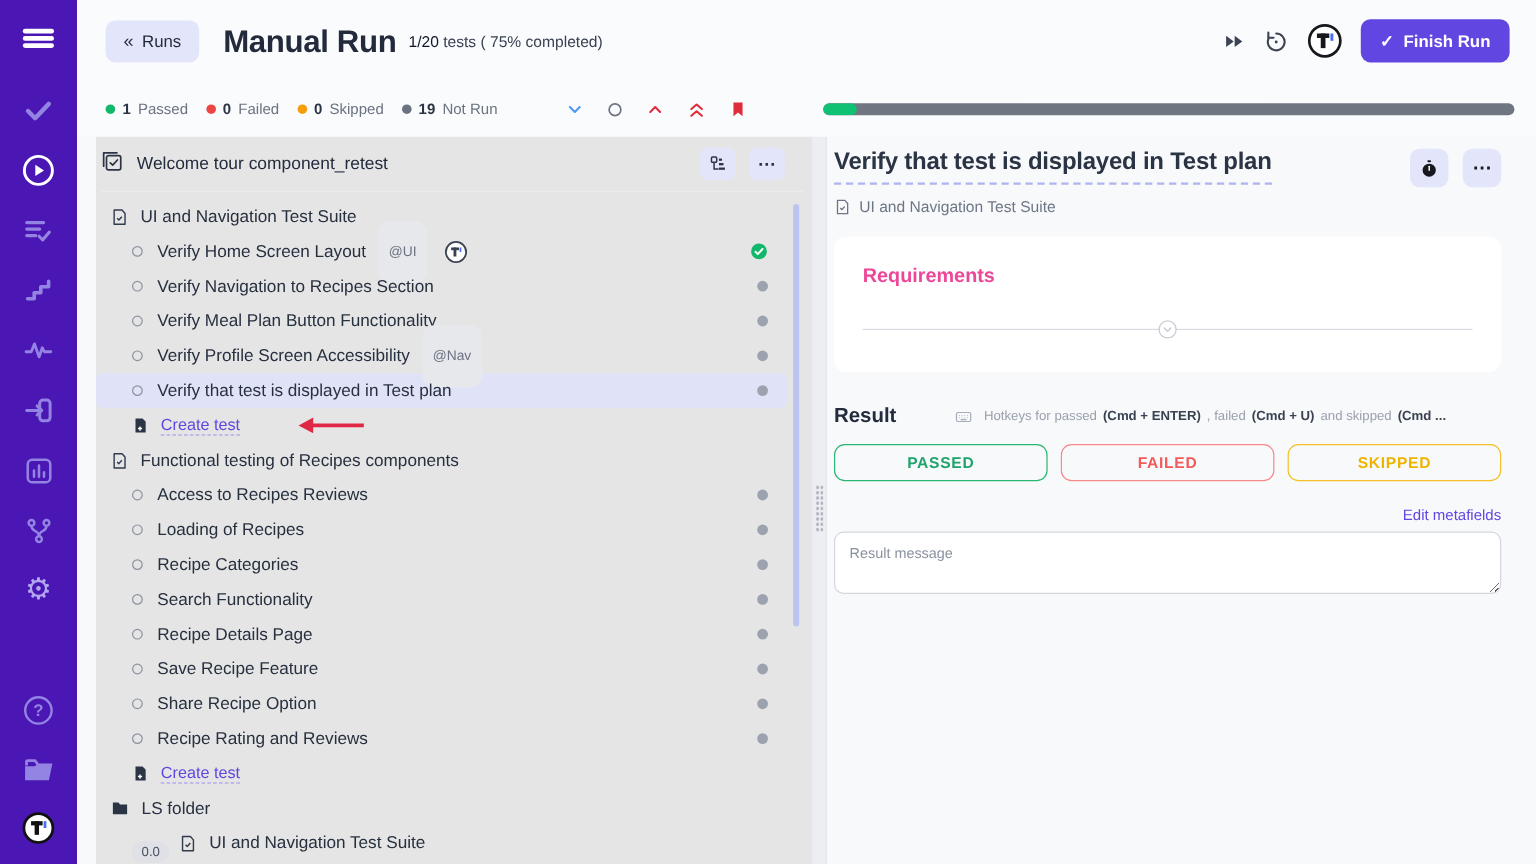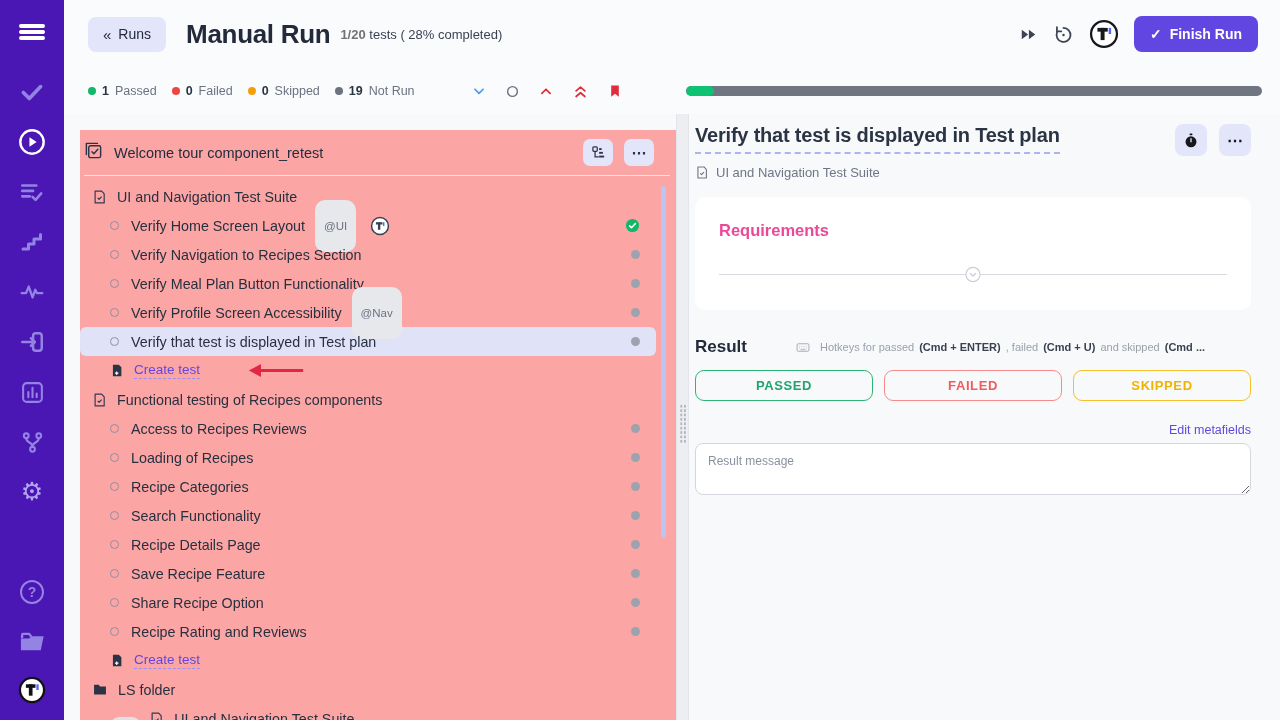--- a/index.html
+++ b/index.html
@@ -18,21 +18,21 @@
   
   .main { margin-left:64px; height:720px; position:relative; }
 
   
   .topbar { height:68px; display:flex; align-items:center; padding:0 22px 0 24px; background:#fafbfd; }
   .runs-btn { display:flex; align-items:center; gap:7px; background:#e3e6fb; border:none; border-radius:8px;
     padding:9px 15px; font-size:14px; color:#222b3a; cursor:pointer; font-family:inherit; }
   .runs-btn .chev{font-size:15px; color:#222b3a;}
   .page-title { margin-left:20px; font-size:26px; font-weight:800; color:#232a3b; letter-spacing:-0.3px; }
   .tests-note { margin-left:10px; font-size:13px; color:#3a4252; }
-  .tests-note b { font-weight:700; color:#737373; }
+  .tests-note b { font-weight:400; color:#0f172a; }
   .topbar-right { margin-left:auto; display:flex; align-items:center; gap:15px; }
   .tb-ic { display:flex; align-items:center; justify-content:center; cursor:pointer; }
   .finish-btn { display:flex; align-items:center; gap:8px; background:#6246e1; color:#fff; border:none;
     border-radius:8px; padding:10px 16px; font-size:14px; font-weight:600; cursor:pointer; font-family:inherit; }
 
   
   .statusrow { height:46px; display:flex; align-items:center; padding:0 18px 0 24px; background:#fafbfd; }
   .stat { display:flex; align-items:center; gap:6px; margin-right:15px; font-size:12.5px; }
   .stat .dot { width:8px; height:8px; border-radius:50%; }
   .stat b { color:#2b3444; font-weight:700; }
@@ -40,21 +40,21 @@
   .dot-green{background:#12b76a;} .dot-red{background:#ef4444;} .dot-amber{background:#f59e0b;} .dot-gray{background:#6b7280;}
   .srow-icons { display:flex; align-items:center; gap:20px; margin-left:42px; }
   .srow-icons > span { display:flex; cursor:pointer; }
   .progressbar { flex:1; margin-left:64px; height:10px; border-radius:5px; background:#707681; overflow:hidden; }
   .progress-fill { height:100%; background:#0ec173; border-radius:5px; }
 
   
   .content { position:absolute; top:114px; left:0; right:0; bottom:0; }
 
   
-  .tree-panel { position:absolute; left:16px; top:16px; width:596px; bottom:0; background:#fca5a5; }
+  .tree-panel { position:absolute; left:16px; top:0; width:596px; bottom:0; background:#e5e5e5; }
   .tree-header { display:flex; align-items:center; height:40px; margin:6px 6px 0 4px; padding-bottom:6px;
     border-bottom:1px solid #e9ebef; }
   .tree-header .th-title { margin-left:11px; font-size:14.5px; color:#232c3d; }
   .th-btn { width:30px; height:27px; border-radius:7px; background:#e3e6fb; border:none; display:flex;
     align-items:center; justify-content:center; cursor:pointer; color:#2b3444; font-size:15px; font-weight:700; }
   .th-btns { margin-left:auto; display:flex; gap:11px; margin-right:16px; }
   .tree-body { padding-top:6px; }
   .trow { display:flex; align-items:center; height:29px; padding:0 16px 0 12px; margin-right:20px;
     border-radius:6px; font-size:14.3px; color:#27303f; cursor:pointer; }
   .trow .sicon { margin-right:10px; display:flex; flex:none; }
@@ -196,21 +196,21 @@
 <div class="main">
 
   <header class="topbar">
     <button class="runs-btn">
       <span class="chev">«</span>
       <span>Runs</span>
     </button>
     <h1 class="page-title">Manual Run</h1>
     <span class="tests-note">
       <b>1/20</b>
-      <span>tests ( 28% completed)</span>
+      <span>tests ( 75% completed)</span>
     </span>
     <div class="topbar-right">
       <span class="tb-ic">
         <svg width="19" height="19" viewBox="0 0 24 24">
             <path d="M3.5 6l8 6-8 6zM12.5 6l8 6-8 6z" fill="#3c4352"></path>
           </svg>
       </span>
       <span class="tb-ic">
         <svg width="21" height="21" viewBox="0 0 24 24" fill="none" stroke="#3c4352" stroke-width="2" stroke-linecap="round">
             <path d="M12 4.5a8 8 0 1 1-7.4 5"></path>

